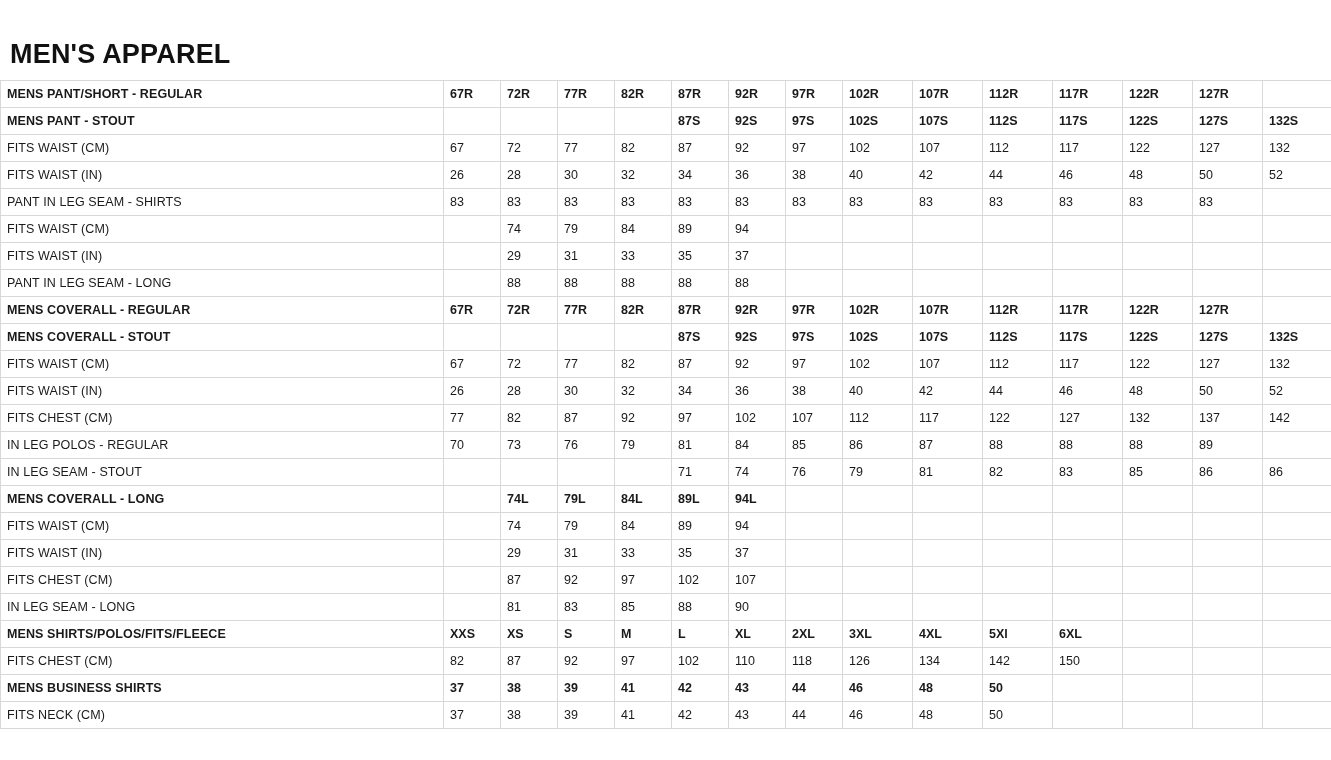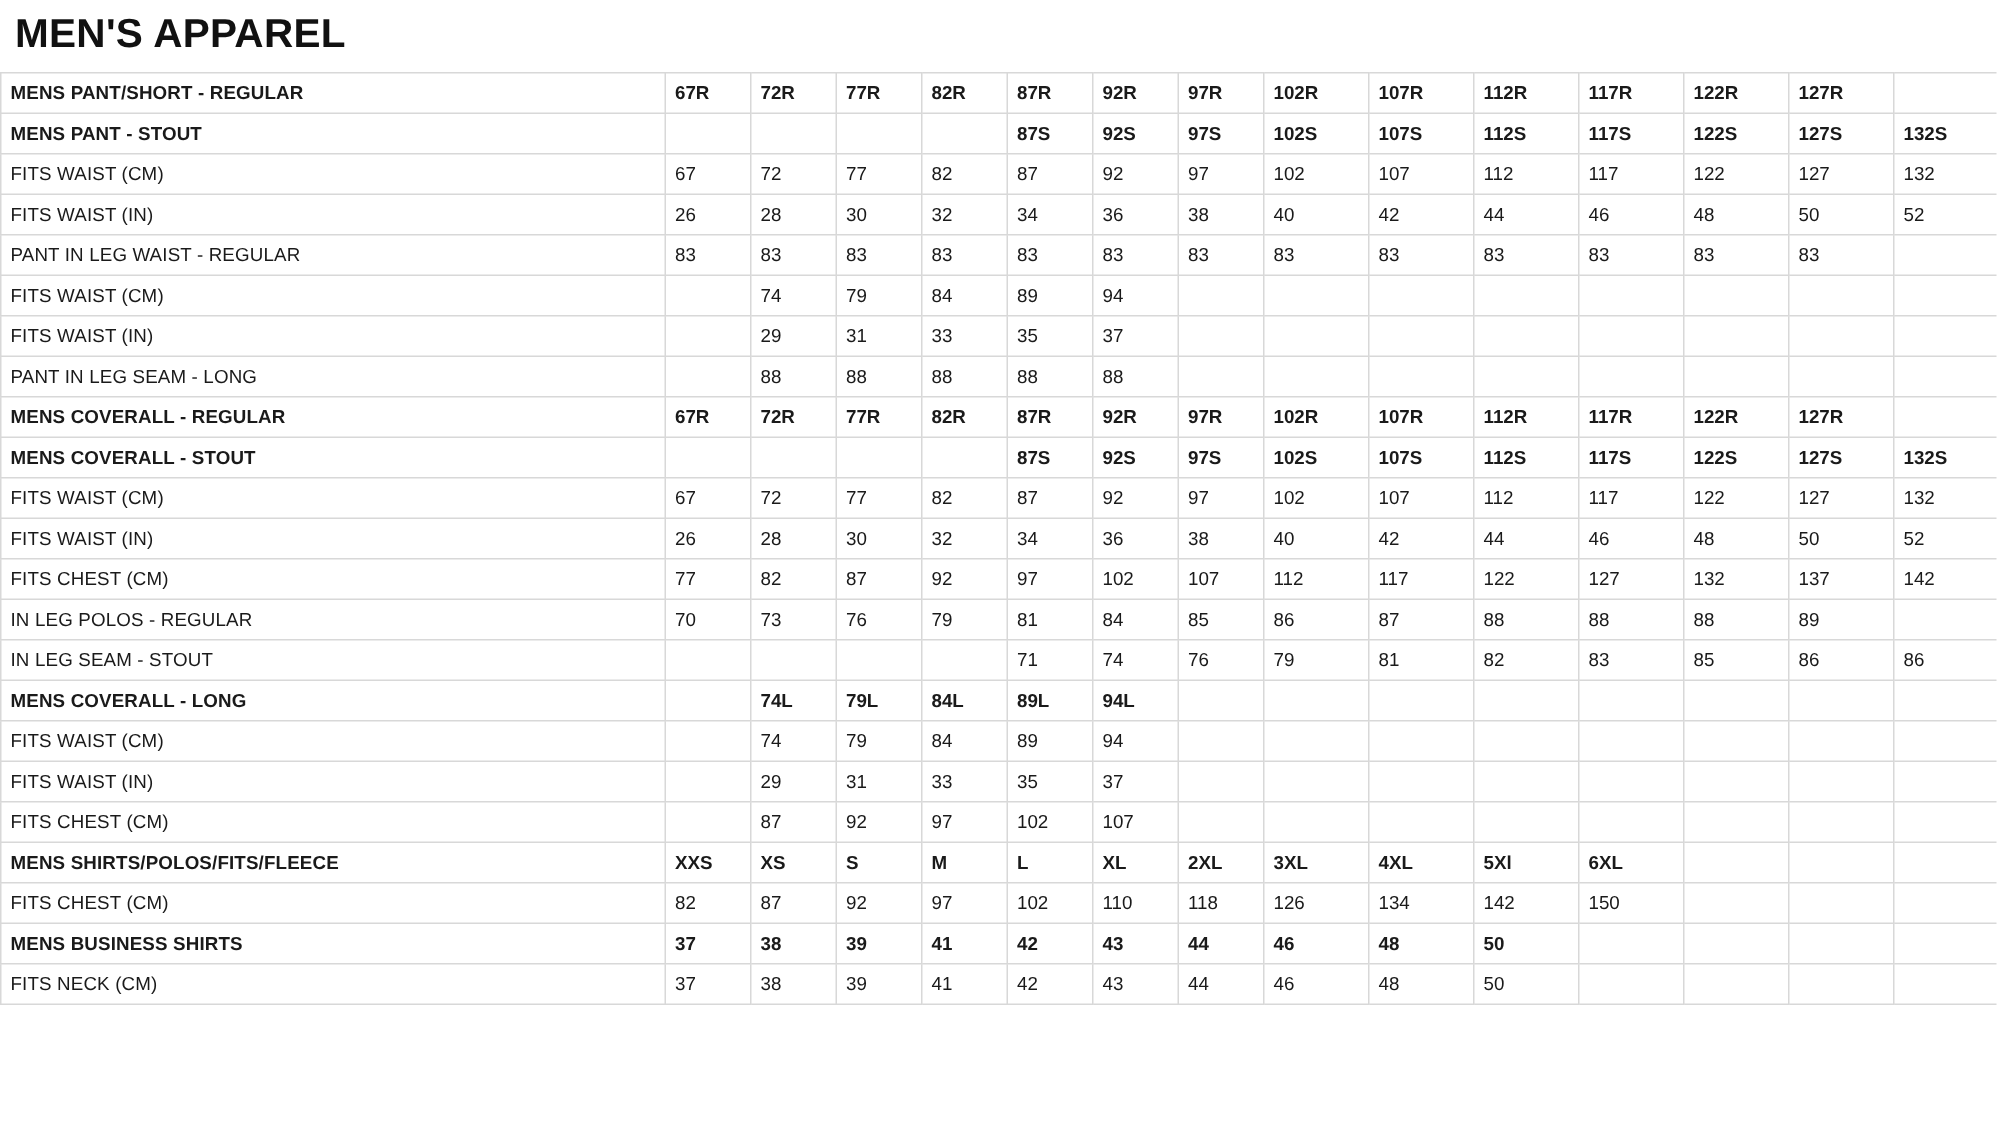--- a/index.html
+++ b/index.html
@@ -11,20 +11,21 @@
   body {
     width: 1331px;
     height: 760px;
     font-family: "Liberation Sans", sans-serif;
     color: #1a1a1a;
     overflow: hidden;
   }
   .page {
     width: 1293px;
     padding: 0;
+    margin-top: 32px;
   }
   .page-title {
     font-size: 27px;
     font-weight: bold;
     letter-spacing: 0.2px;
     color: #111111;
     padding: 8px 0 10px 10px;
     line-height: 1.1;
   }
   table.size-chart {
@@ -145,21 +146,21 @@
           <td>38</td>
           <td>40</td>
           <td>42</td>
           <td>44</td>
           <td>46</td>
           <td>48</td>
           <td>50</td>
           <td>52</td>
         </tr>
         <tr class="data-row">
-          <td class="label-cell">PANT IN LEG WAIST - REGULAR</td>
+          <td class="label-cell">PANT IN LEG SEAM - SHIRTS</td>
           <td>83</td>
           <td>83</td>
           <td>83</td>
           <td>83</td>
           <td>83</td>
           <td>83</td>
           <td>83</td>
           <td>83</td>
           <td>83</td>
           <td>83</td>
@@ -399,20 +400,37 @@
           <td>107</td>
           <td class="empty"></td>
           <td class="empty"></td>
           <td class="empty"></td>
           <td class="empty"></td>
           <td class="empty"></td>
           <td class="empty"></td>
           <td class="empty"></td>
           <td class="empty"></td>
         </tr>
+        <tr class="data-row">
+          <td class="label-cell">IN LEG SEAM - LONG</td>
+          <td class="empty"></td>
+          <td>81</td>
+          <td>83</td>
+          <td>85</td>
+          <td>88</td>
+          <td>90</td>
+          <td class="empty"></td>
+          <td class="empty"></td>
+          <td class="empty"></td>
+          <td class="empty"></td>
+          <td class="empty"></td>
+          <td class="empty"></td>
+          <td class="empty"></td>
+          <td class="empty"></td>
+        </tr>
         <tr class="head-row">
           <td class="label-cell">MENS SHIRTS/POLOS/FITS/FLEECE</td>
           <td>XXS</td>
           <td>XS</td>
           <td>S</td>
           <td>M</td>
           <td>L</td>
           <td>XL</td>
           <td>2XL</td>
           <td>3XL</td>

